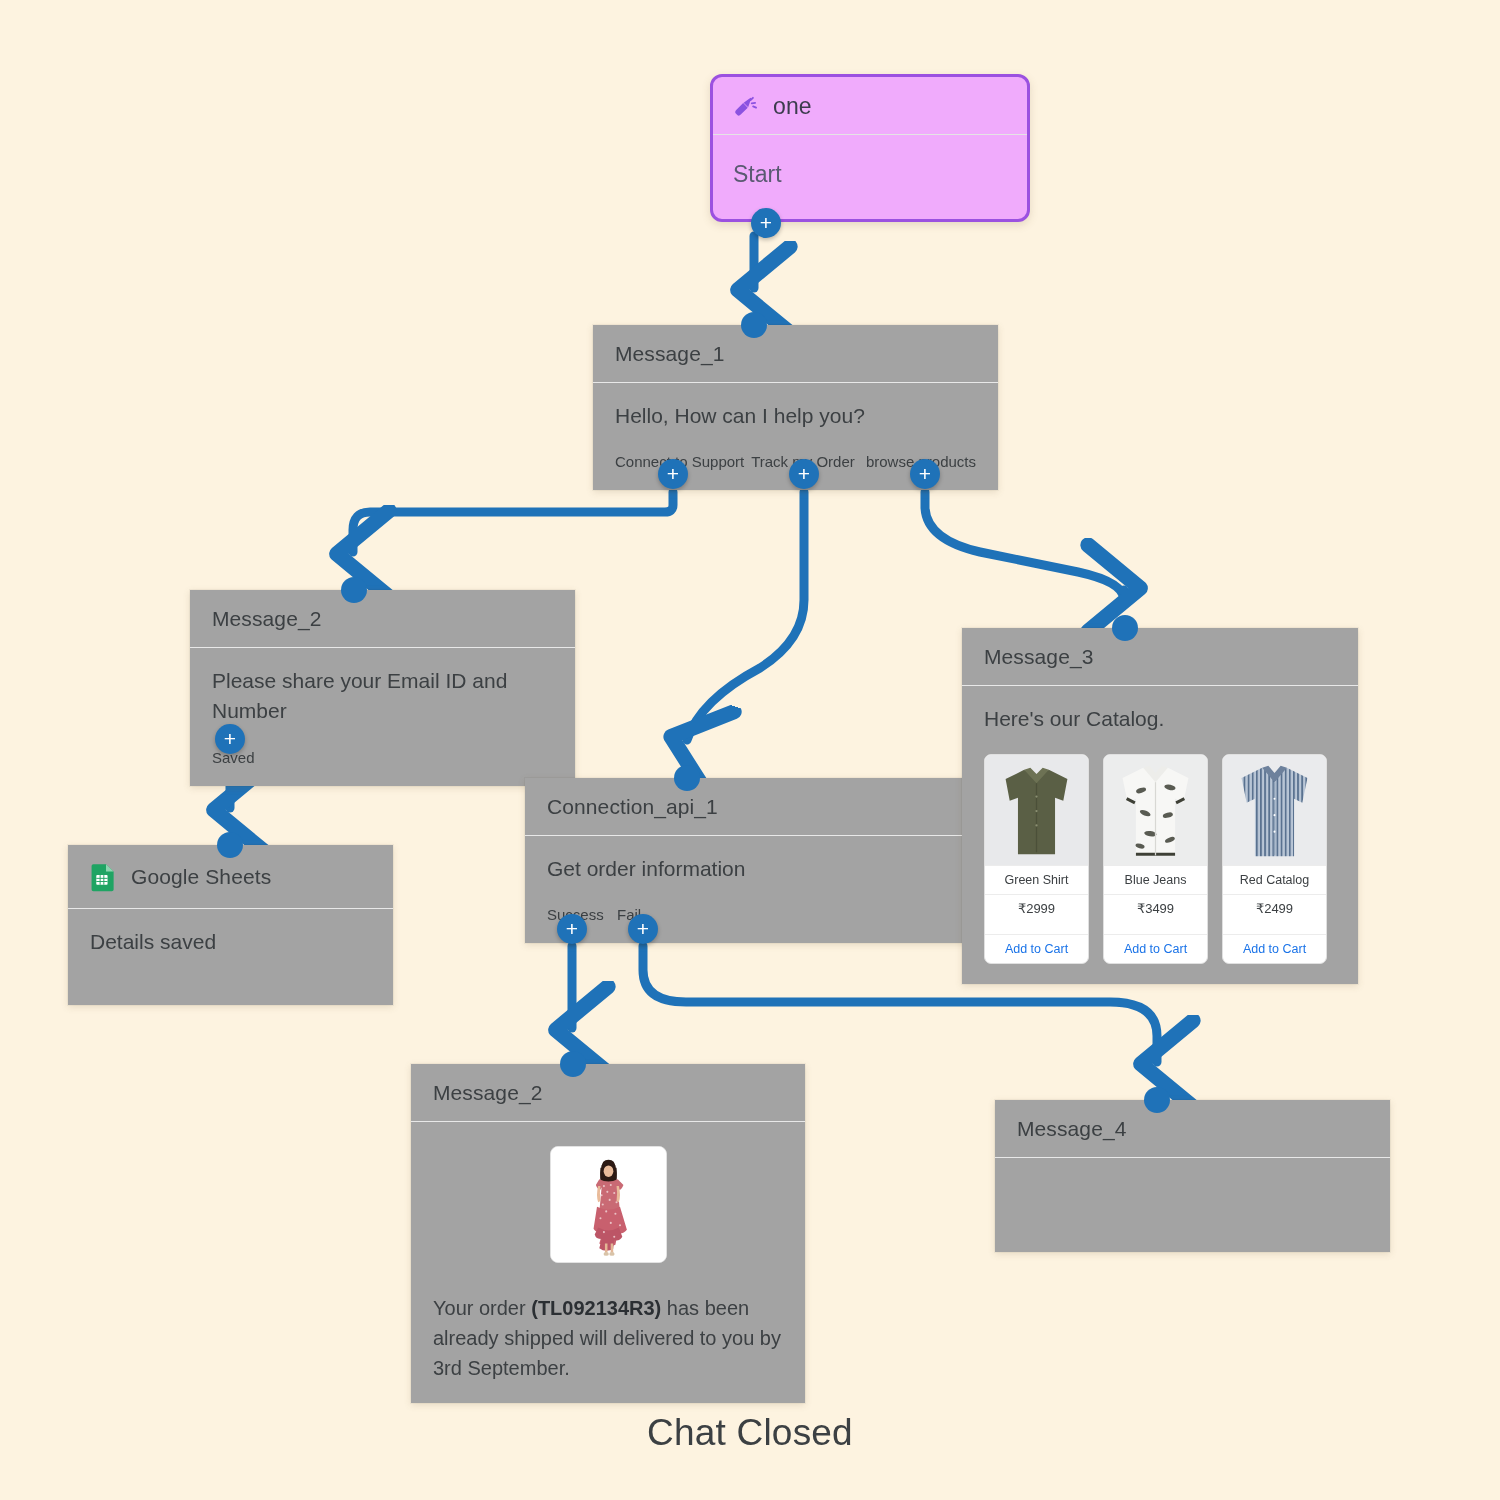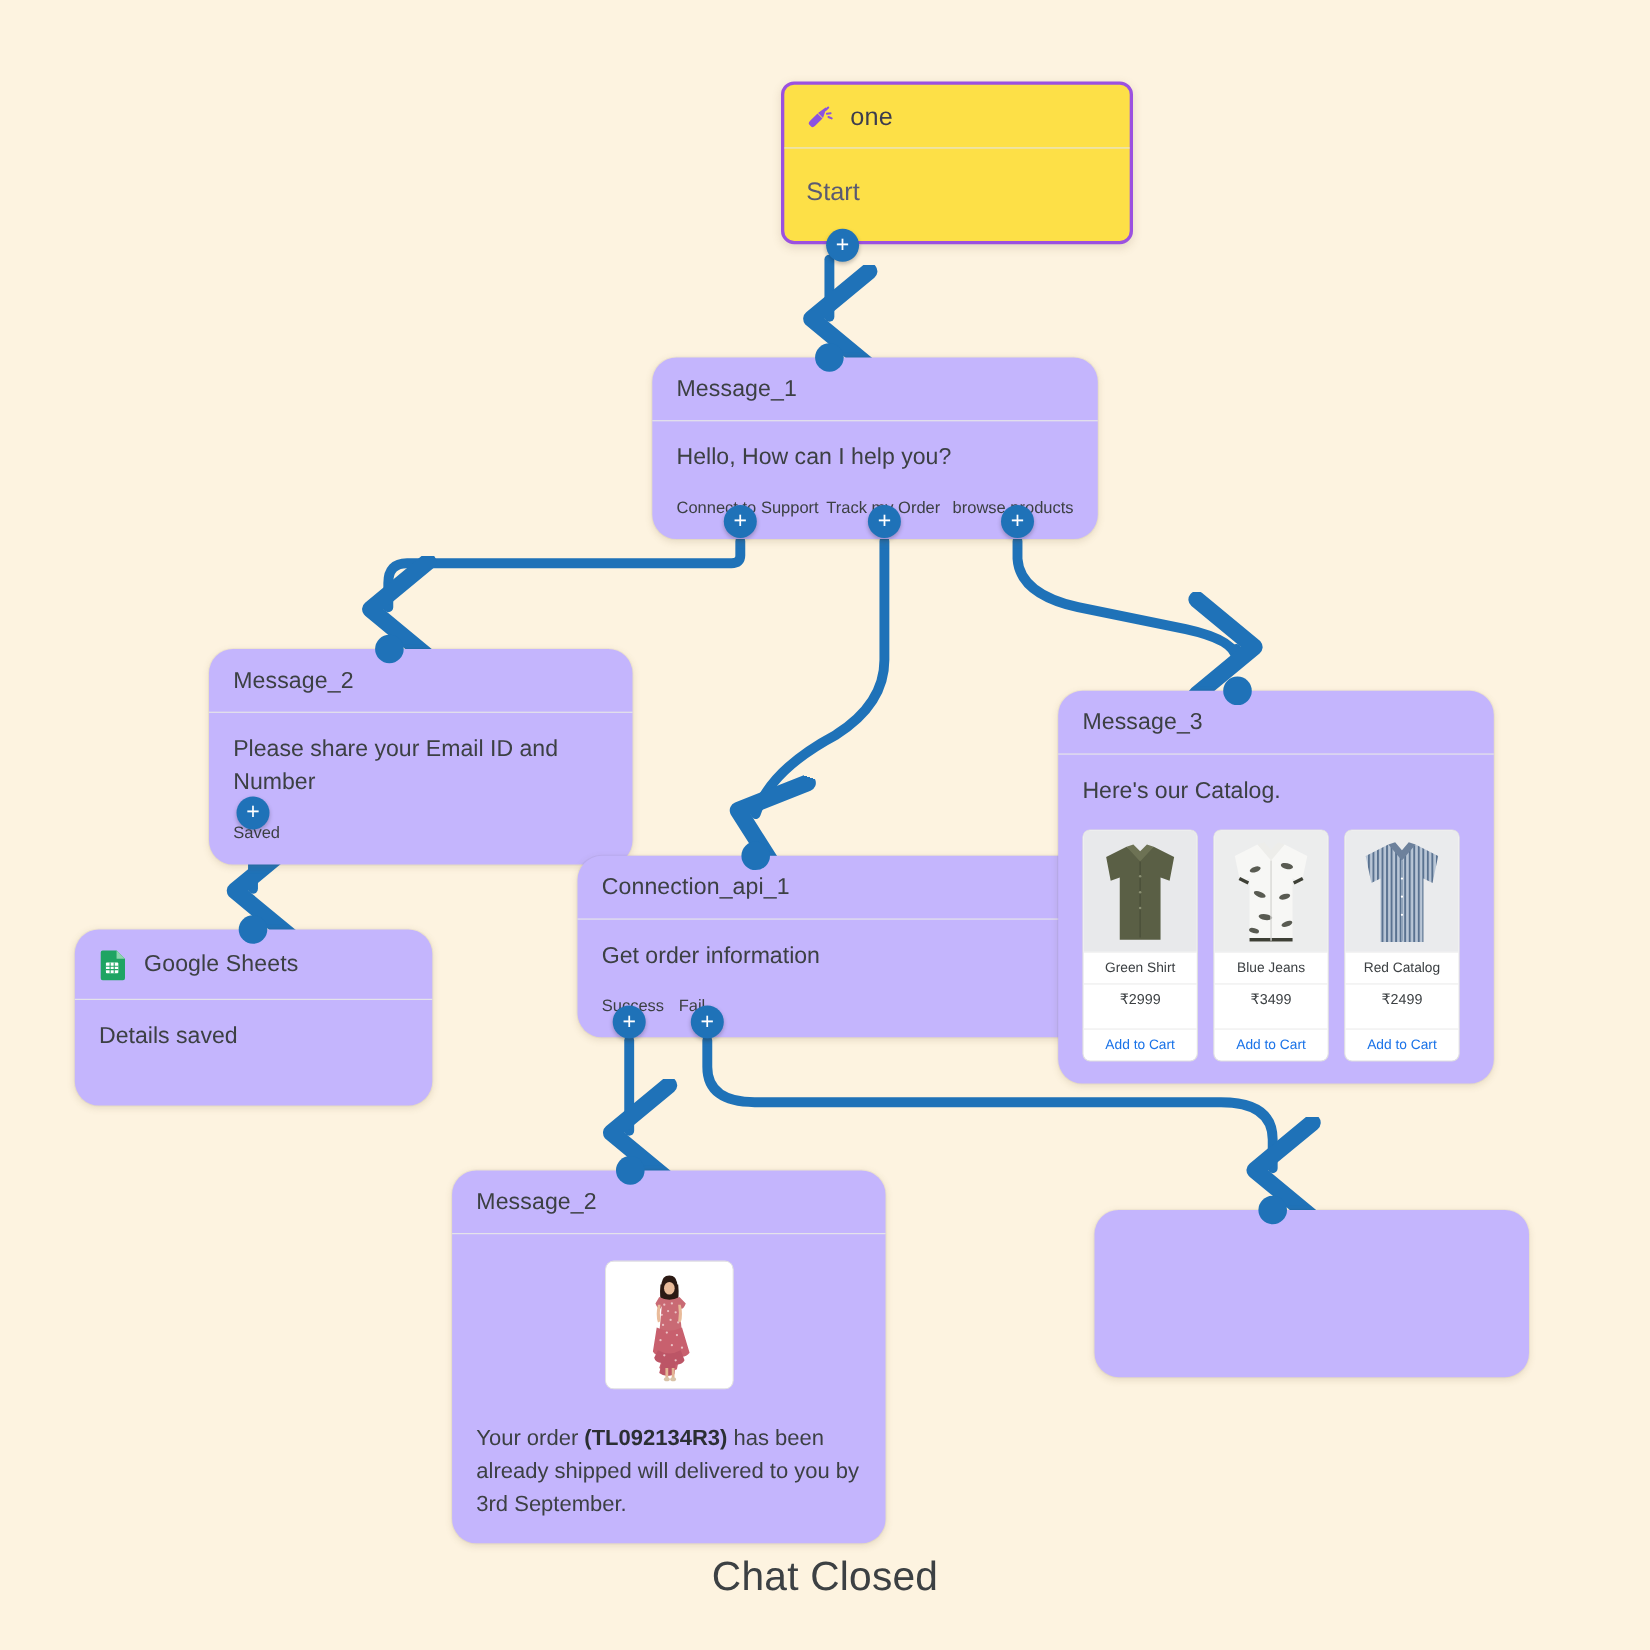--- a/index.html
+++ b/index.html
@@ -8,42 +8,42 @@
     background:#fdf3e0;
     font-family:"Liberation Sans","DejaVu Sans",sans-serif;
     overflow:hidden;position:relative;
   }
   .canvas{position:absolute;inset:0;}
   svg.edges{position:absolute;left:0;top:0;width:1500px;height:1500px;pointer-events:none;}
 
   
   .node{
     position:absolute;
-    background:#c4b5fd;
-    border-radius:22px;
+    background:#a3a3a3;
+    border-radius:0;
     box-shadow:0 2px 7px rgba(120,100,60,.17), 0 0 0 1px rgba(0,0,0,.035);
     box-sizing:border-box;
   }
   .node .hdr{
     padding:17px 22px 16px 22px;
     border-bottom:1px solid #e8e8e8;
     font-size:21px;color:#3c4043;letter-spacing:.1px;
     display:flex;align-items:center;gap:14px;
   }
   .node .body{padding:18px 22px 20px 22px;}
   .node .body .main{font-size:21px;color:#3c4043;line-height:1.45;}
 
   
   .opts{display:flex;gap:0;margin-top:22px;}
   .opt{font-size:15px;color:#3c4043;position:relative;white-space:nowrap;}
 
   
   #start-node{
     left:710px;top:74px;width:320px;height:148px;
-    border:3px solid #9b51e0;border-radius:12px;background:#fde047;
+    border:3px solid #9b51e0;border-radius:12px;background:#f0abfc;
     box-shadow:0 3px 9px rgba(120,100,60,.18);
   }
   #start-node .hdr{border-bottom:1px solid #e4e4e4;padding:16px 20px 14px 20px;}
   #start-node .title{font-size:23px;color:#3c3c4e;}
   #start-node .startlbl{
     padding:26px 20px 0 20px;font-size:23px;color:#5a5a72;
   }
   .megaphone{width:26px;height:26px;display:block;}
 
   
@@ -365,17 +365,18 @@
         </svg>
       </div>
       <div class="ordertext">
         <span>Your order </span><b>(TL092134R3)</b><span> has been already shipped will delivered to you by 3rd September.</span>
       </div>
     </div>
   </div>
 
   <div class="node" id="msg4-node">
     <div class="entry-dot" style="left:149px;top:-13px;"></div>
+    <div class="hdr">Message_4</div>
   </div>
 
   <div id="chat-closed">Chat Closed</div>
 
 </div>
 
 </body></html>

